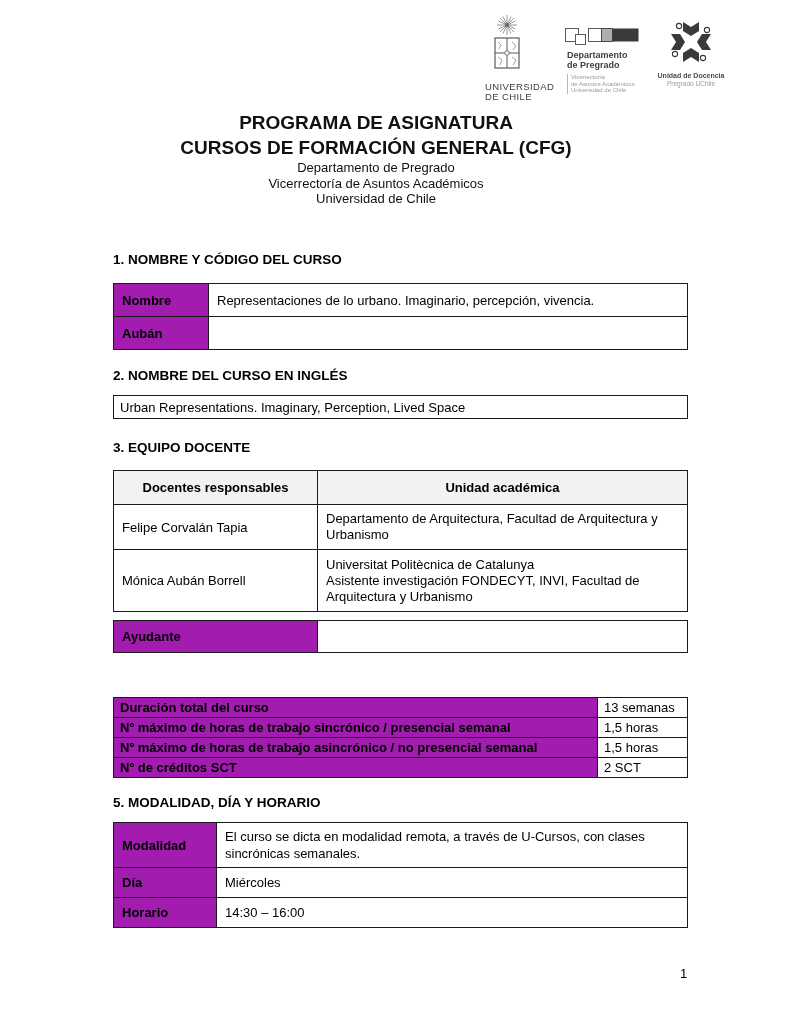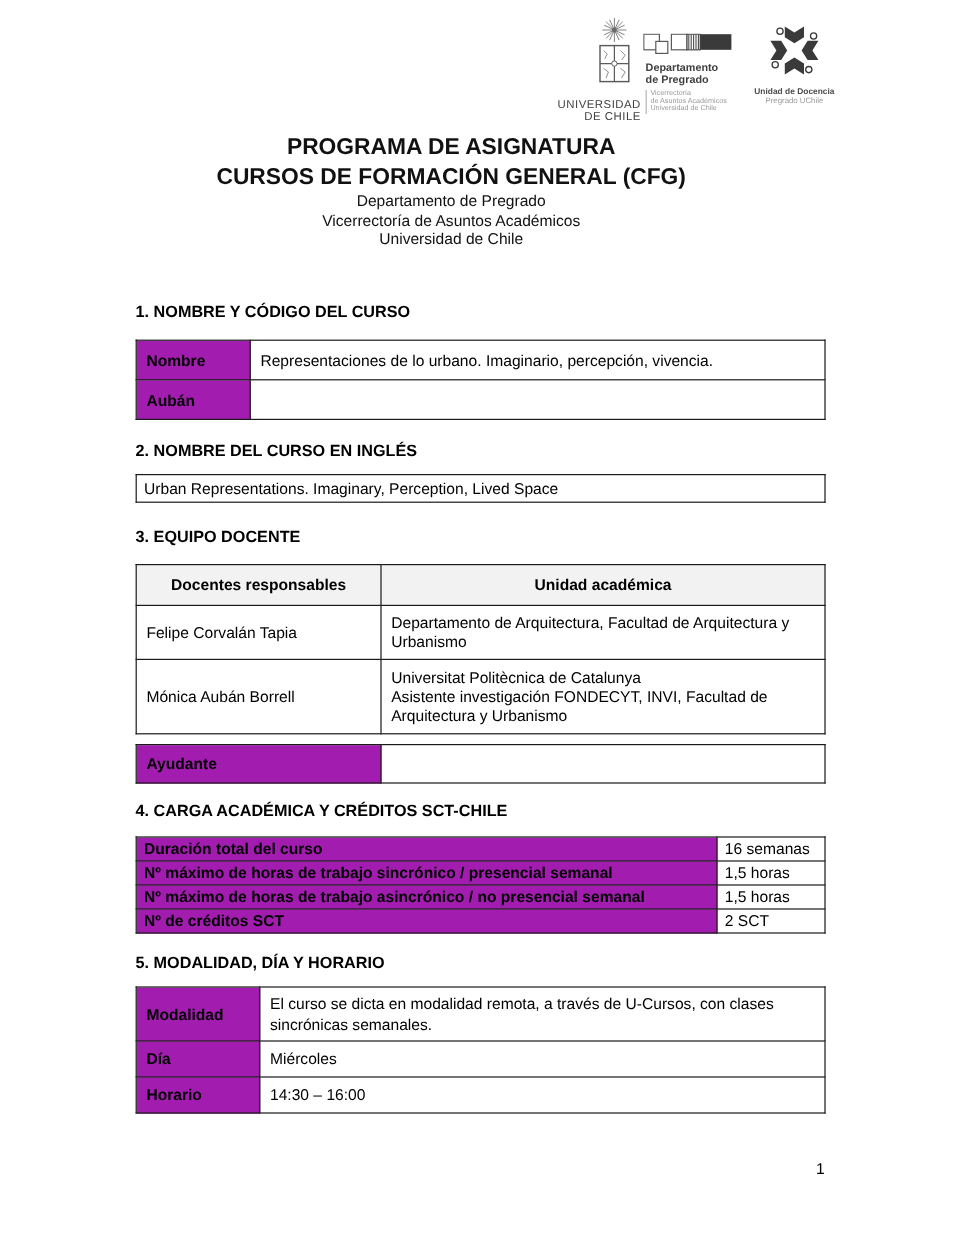--- a/index.html
+++ b/index.html
@@ -5,21 +5,21 @@
   * { margin:0; padding:0; box-sizing:border-box; }
   html,body { background:#ffffff; }
   .page {
     position:relative; width:800px; height:1035px; background:#fff;
     font-family:"Liberation Sans","DejaVu Sans",sans-serif; color:#000;
     overflow:hidden;
   }
 
   
   .logos { position:absolute; top:14px; left:456px; display:flex; align-items:flex-start; }
-  .logo-uch { width:78px; text-align:right; }
+  .logo-uch { width:78px; text-align:left;margin-left:29px; }
   .uch-t1 { font-size:9.5px; letter-spacing:0.4px; color:#3e3e3e; line-height:10px; margin-top:2px; }
   .uch-t2 { font-size:9.5px; letter-spacing:0.4px; color:#3e3e3e; line-height:10px; }
   .logo-dp { width:84px; margin-left:2px; margin-top:14px; }
   .dp-t { font-size:9px; font-weight:bold; color:#3f3f3f; line-height:10px; margin-left:2px; }
   .dp-sub { margin:4px 0 0 2px; border-left:1px solid #b5b5b5; padding-left:3px; }
   .dp-sub div { font-size:6px; color:#9a9a9a; line-height:6.5px; }
   .logo-ud { width:76px; margin-left:4px; margin-top:4px; text-align:center; }
   .ud-t1 { font-size:7px; font-weight:bold; color:#4c4c4c; line-height:8px; margin-top:2px; }
   .ud-t2 { font-size:6.5px; color:#9a9a9a; line-height:8px; }
 
@@ -200,30 +200,29 @@
           <col>
         </colgroup>
       <tbody>
         <tr>
           <td class="lbl">Ayudante</td>
           <td></td>
         </tr>
       </tbody>
     </table>
 
-    <div class="sech s4h">4. CARGA ACADÉMICA Y CRÉDITOS SCT-CHILE</div>
     <table class="t4">
       <colgroup>
           <col style="width:484px">
           <col>
         </colgroup>
       <tbody>
         <tr>
           <td class="lbl">Duración total del curso</td>
-          <td>16 semanas</td>
+          <td>13 semanas</td>
         </tr>
         <tr>
           <td class="lbl">Nº máximo de horas de trabajo sincrónico / presencial semanal</td>
           <td>1,5 horas</td>
         </tr>
         <tr>
           <td class="lbl">Nº máximo de horas de trabajo asincrónico / no presencial semanal</td>
           <td>1,5 horas</td>
         </tr>
         <tr>

